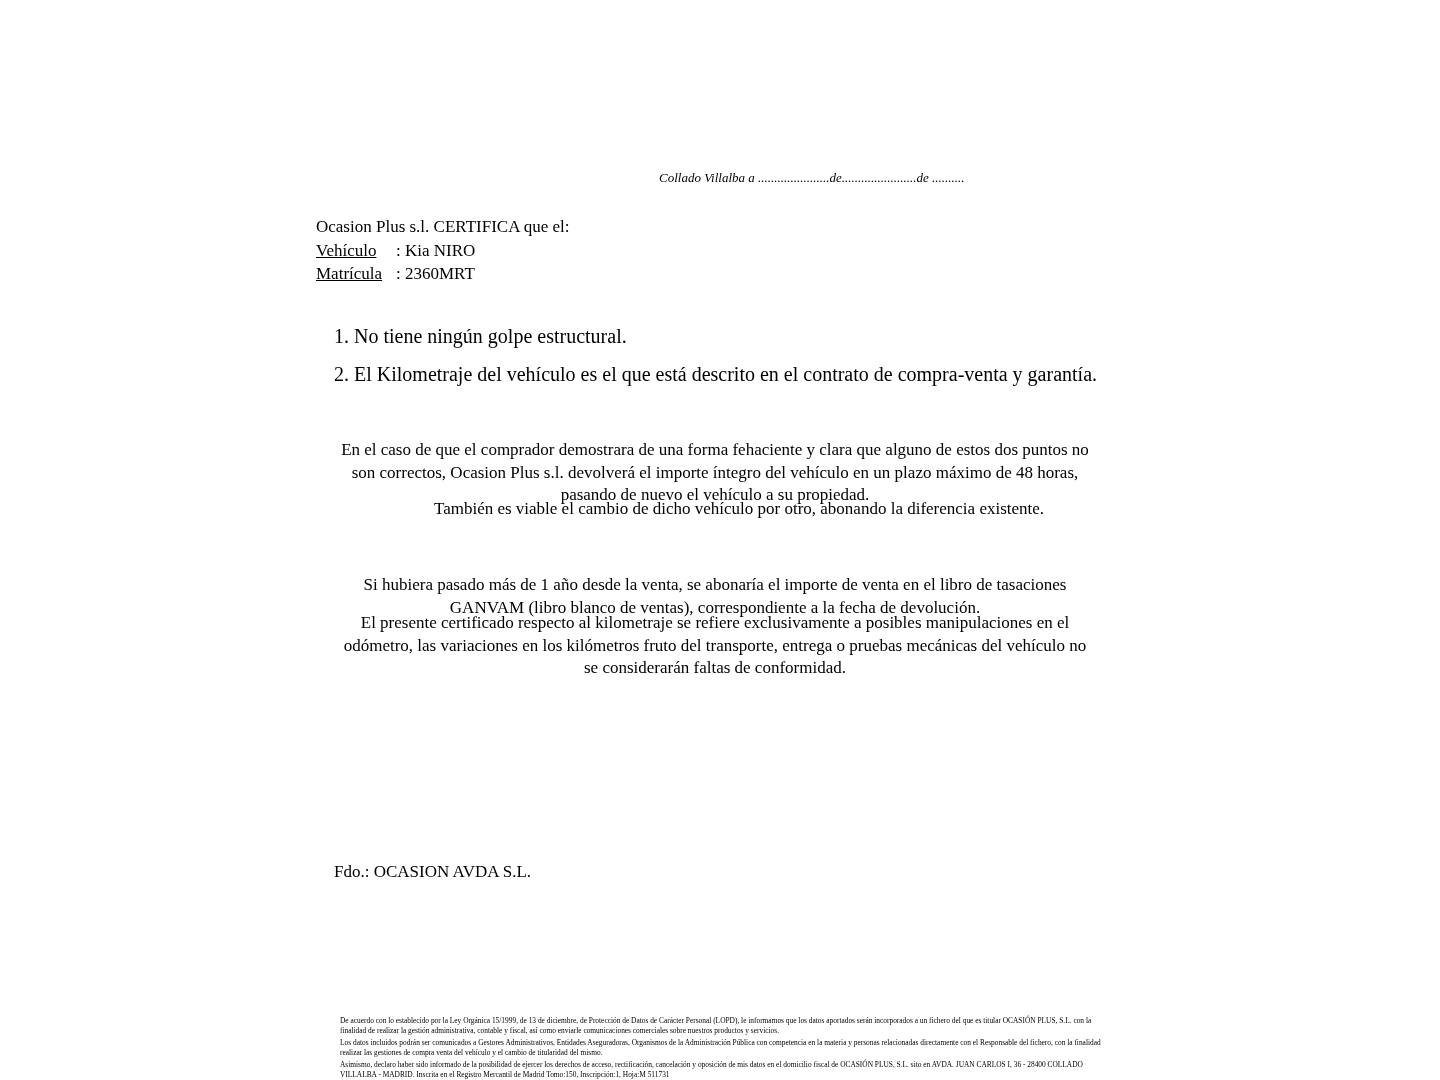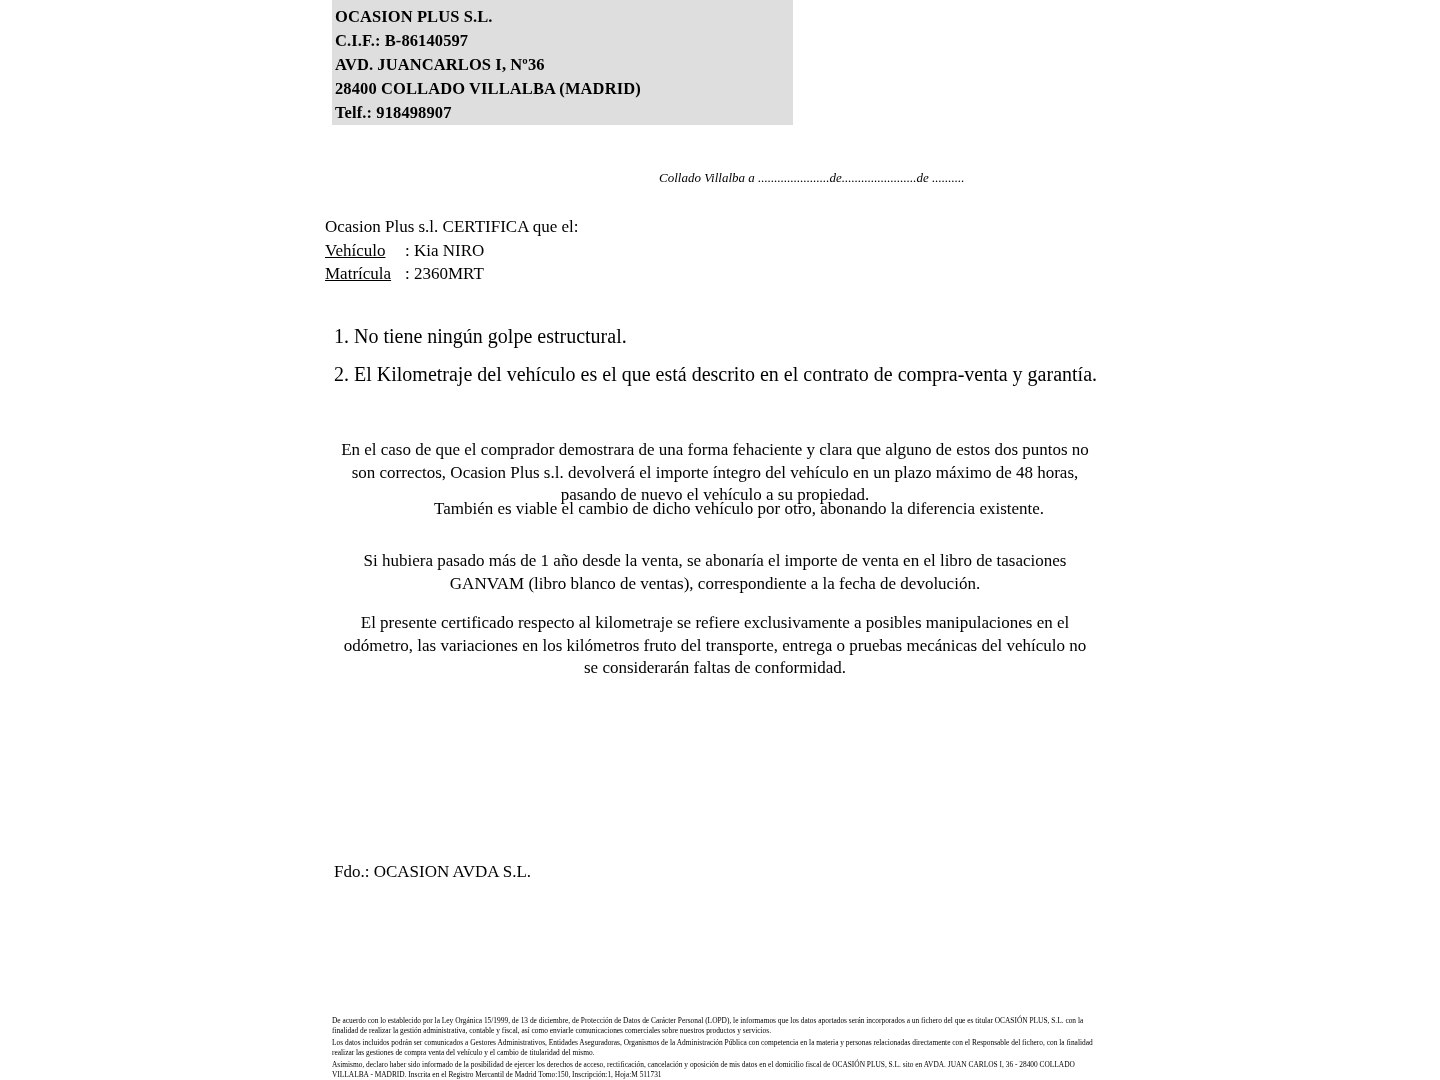--- a/index.html
+++ b/index.html
@@ -46,21 +46,21 @@
     left: 659px;
     top: 170px;
     font-size: 13px;
     white-space: nowrap;
     font-style: italic;
   }
 
   
   .cert-block {
     position: absolute;
-    left: 325px;
+    left: 316px;
     top: 215px;
     font-size: 17px;
     line-height: 23.5px;
   }
   .cert-row {
     white-space: nowrap;
   }
   .lbl-underline {
     text-decoration: underline;
     display: inline-block;
@@ -81,21 +81,21 @@
   .para {
     position: absolute;
     left: 335px;
     width: 760px;
     font-size: 17px;
     line-height: 22.5px;
     text-align: center;
   }
   .para-1 { top: 439px; }
   .para-2 { top: 498px; margin-left: 24px; }
-  .para-3 { top: 550px; }
+  .para-3 { top: 574px; }
   .para-4 { top: 612px; }
 
   
   .signature {
     position: absolute;
     left: 334px;
     top: 862px;
     font-size: 17px;
     white-space: nowrap;
   }
@@ -104,36 +104,29 @@
   .legal {
     position: absolute;
     left: 332px;
     top: 1016px;
     width: 775px;
     font-size: 7.4px;
     line-height: 9.6px;
     color: #000;
   }
   .legal p {
-    margin: 0 0 3px 0;
+    margin: 0 0 3px 8px;
   }
   .legal p:last-child { margin-bottom: 0; }
 </style>
 </head>
 <body>
 
 <div class="page">
 
-  <div class="company-box">
-    <div class="company-line">OCASION PLUS S.L.</div>
-    <div class="company-line">C.I.F.: B-86140597</div>
-    <div class="company-line">AVD. JUANCARLOS I, Nº36</div>
-    <div class="company-line">28400 COLLADO VILLALBA (MADRID)</div>
-    <div class="company-line">Telf.: 918498907</div>
-  </div>
 
   <div class="place-date">Collado Villalba a ......................de.......................de ..........</div>
 
   <div class="cert-block">
     <div class="cert-row">Ocasion Plus s.l. CERTIFICA que el:</div>
     <div class="cert-row">
       <span class="lbl-underline">Vehículo</span><span>: Kia NIRO</span>
     </div>
     <div class="cert-row">
       <span class="lbl-underline">Matrícula</span><span>: 2360MRT</span>

